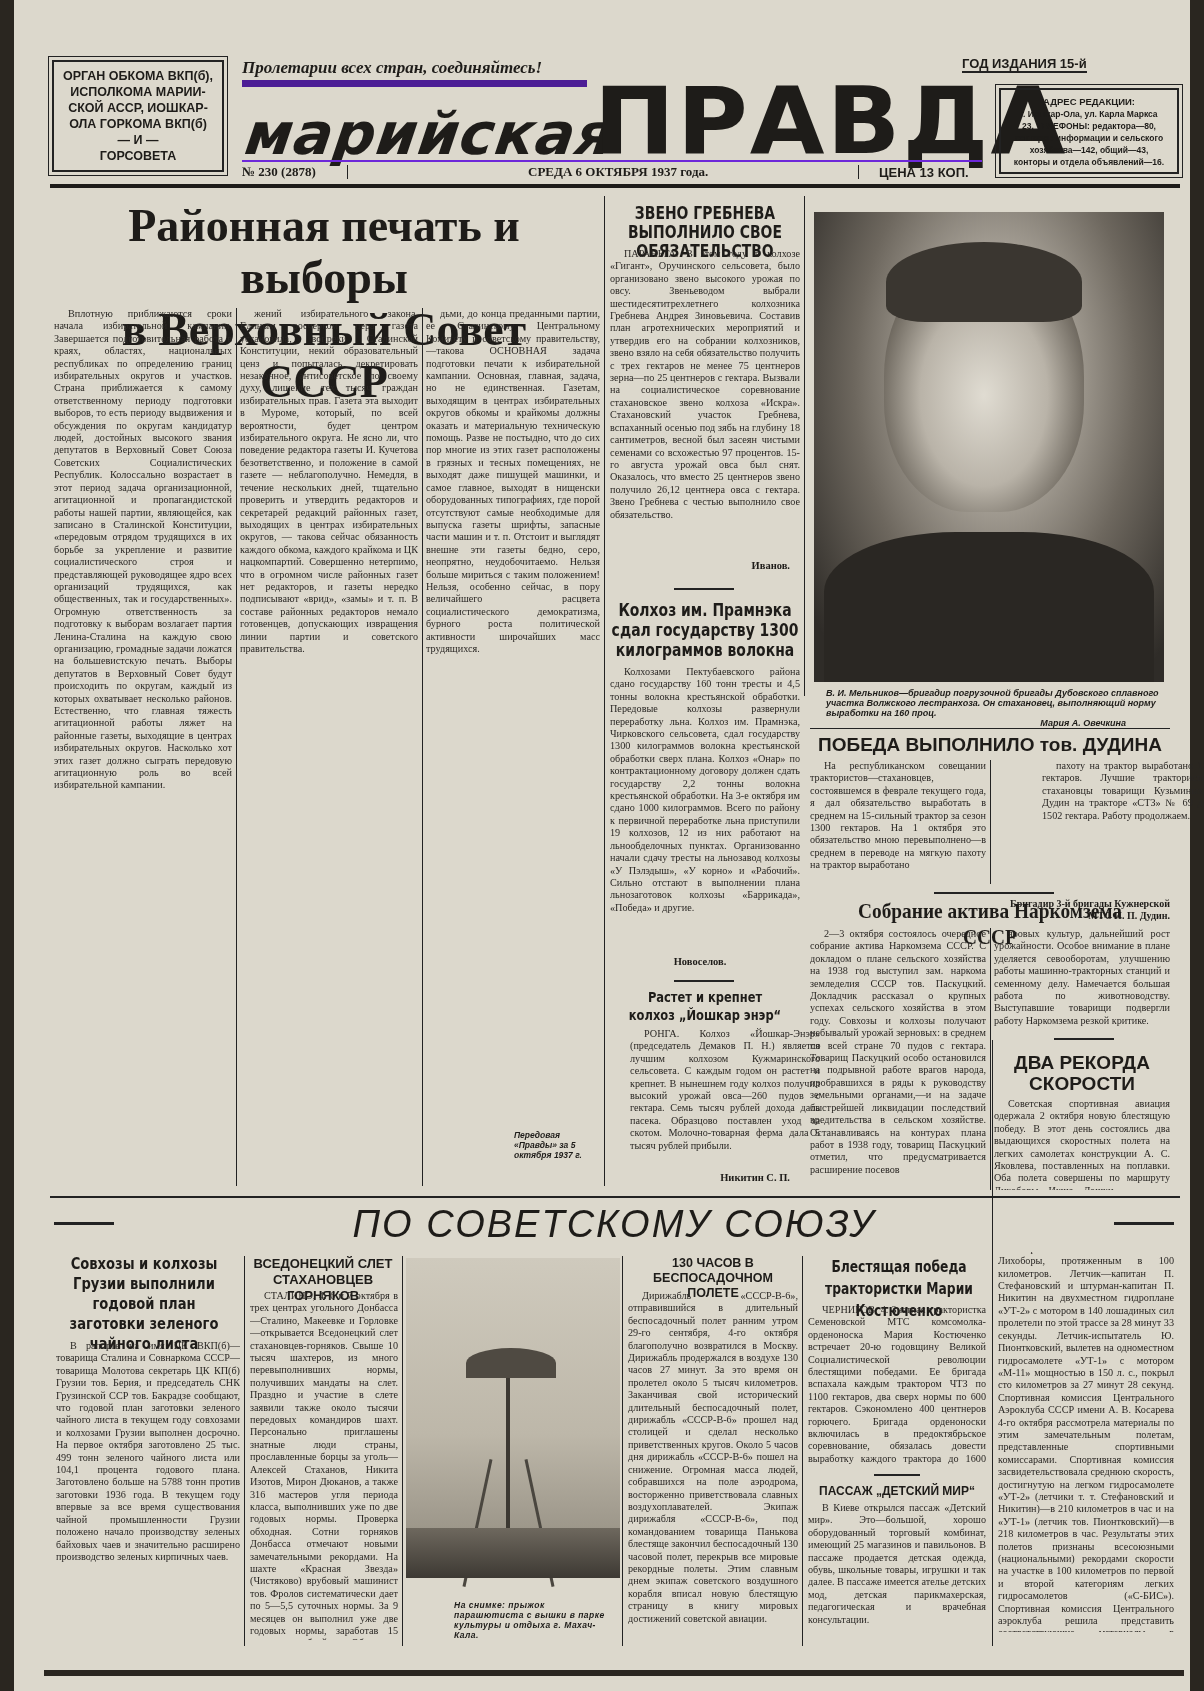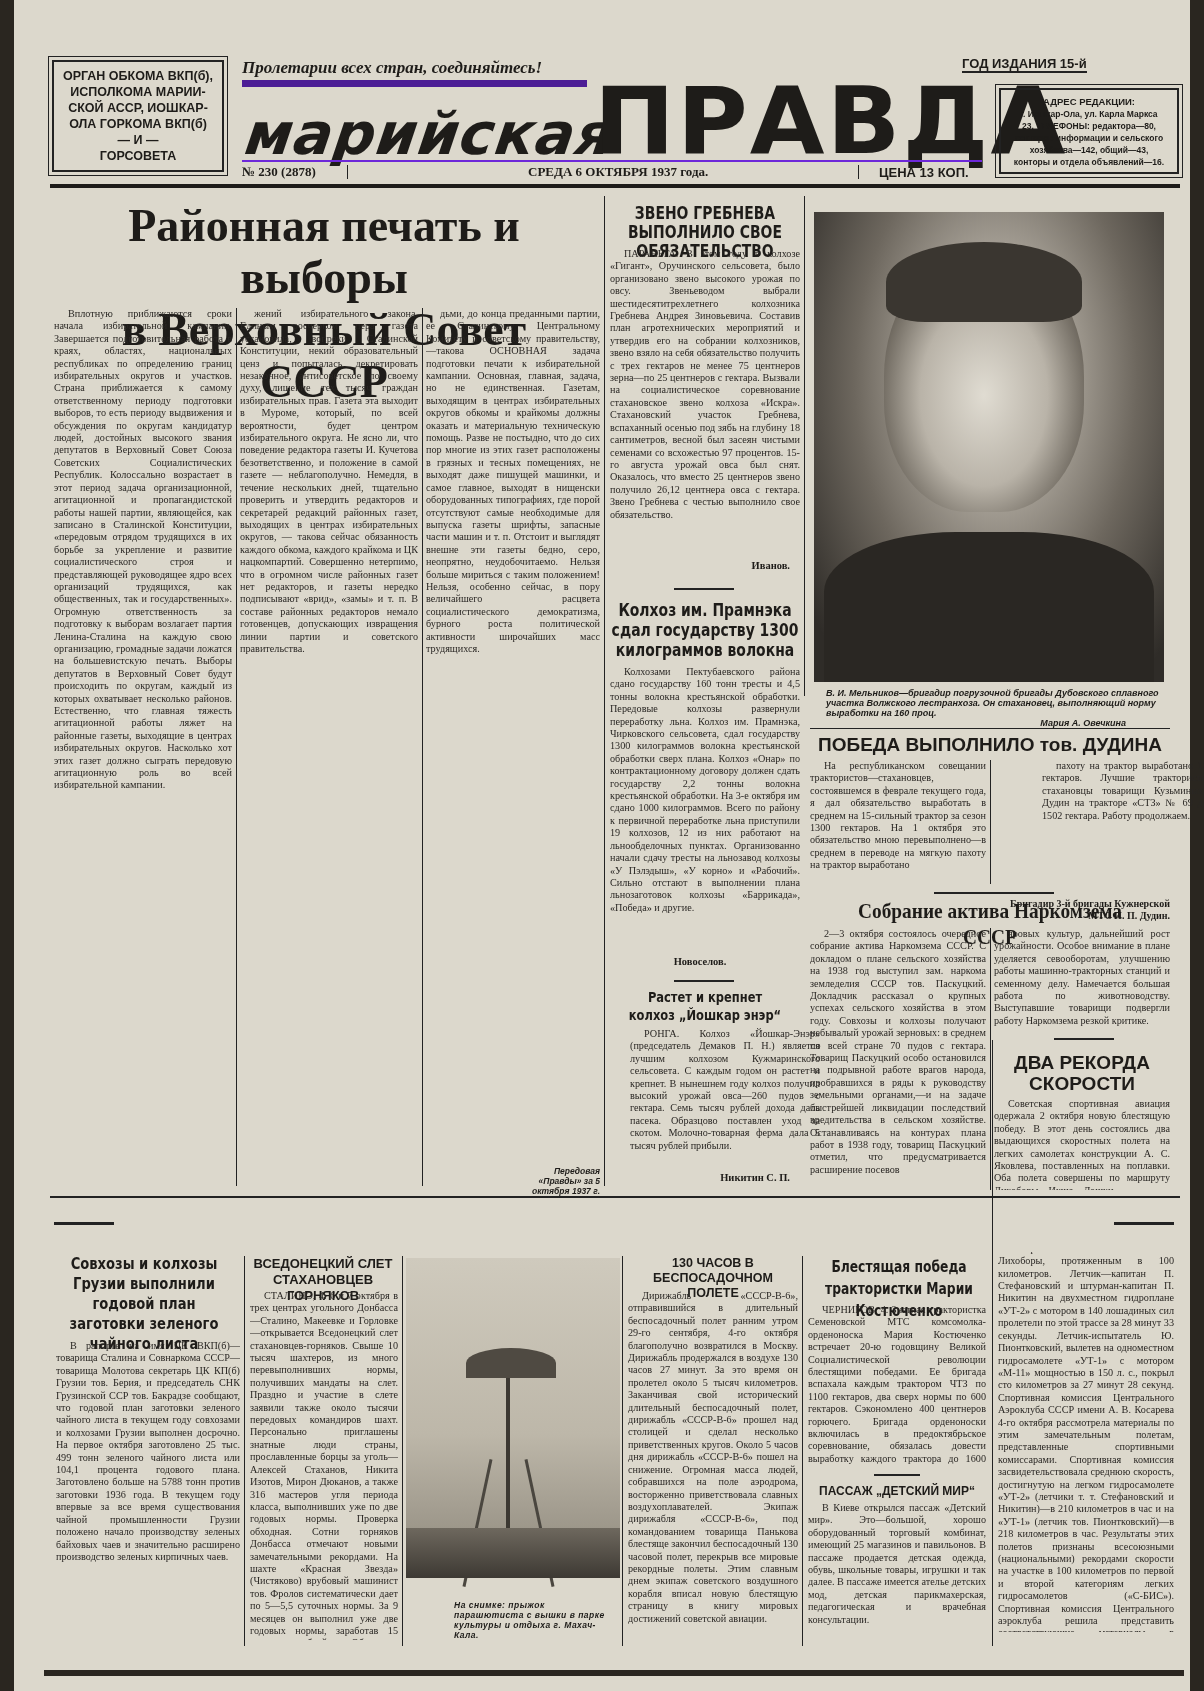--- a/index.html
+++ b/index.html
@@ -88,21 +88,21 @@
     <p>Вплотную приближаются сроки начала избирательной кампании. Завершается подготовительная работа в краях, областях, национальных республиках по определению границ избирательных округов и участков. Страна приближается к самому ответственному периоду подготовки выборов, то есть периоду выдвижения и обсуждения по округам кандидатур людей, достойных высокого звания депутатов в Верховный Совет Союза Советских Социалистических Республик. Колоссально возрастает в этот период задача организационной, агитационной и пропагандистской работы нашей партии, являющейся, как записано в Сталинской Конституции, «передовым отрядом трудящихся в их борьбе за укрепление и развитие социалистического строя и представляющей руководящее ядро всех организаций трудящихся, как общественных, так и государственных». Огромную ответственность за подготовку к выборам возлагает партия Ленина-Сталина на каждую свою организацию, громадные задачи ложатся на большевистскую печать. Выборы депутатов в Верховный Совет будут происходить по округам, каждый из которых охватывает несколько районов. Естественно, что главная тяжесть агитационной работы ляжет на районные газеты, выходящие в центрах избирательных округов. Насколько хот этих газет должно сыграть передовую агитационную роль во всей избирательной кампании.</p>
   </div>
   <div class="abs vrule" style="left:222px;top:308px;height:878px;"></div>
   <div class="abs col" style="left:226px;top:308px;width:178px;height:878px;">
     <p>жений избирательного закона. Единым росчерком пера газета установила, вопреки Сталинской Конституции, некий образовательный ценз и попыталась декретировать незаконное, антисоветское по своему духу, лишение тех тысяч граждан избирательных прав. Газета эта выходит в Муроме, который, по всей вероятности, будет центром избирательного округа. Не ясно ли, что поведение редактора газеты И. Кучетова безответственно, и положение в самой газете — неблагополучно. Немедля, в течение нескольких дней, тщательно проверить и утвердить редакторов и секретарей редакций районных газет, выходящих в центрах избирательных округов, — такова сейчас обязанность каждого обкома, каждого крайкома и ЦК нацкомпартий. Совершенно нетерпимо, что в огромном числе районных газет нет редакторов, и газеты нередко подписывают «врид», «замы» и т. п. В составе районных редакторов немало готовенцев, допускающих извращения линии партии и советского правительства.</p>
   </div>
   <div class="abs vrule" style="left:408px;top:308px;height:878px;"></div>
   <div class="abs col" style="left:412px;top:308px;width:174px;height:860px;">
     <p>дьми, до конца преданными партии, ее Сталинскому Центральному Комитету и советскому правительству,—такова ОСНОВНАЯ задача подготовки печати к избирательной кампании. Основная, главная, задача, но не единственная. Газетам, выходящим в центрах избирательных округов обкомы и крайкомы должны оказать и материальную техническую помощь. Разве не постыдно, что до сих пор многие из этих газет расположены в грязных и тесных помещениях, не выходят даже пишущей машинки, и самое главное, выходят в нищенски оборудованных типографиях, где порой отсутствуют самые необходимые для выпуска газеты шрифты, запасные части машин и т. п. Отстоит и выглядят внешне эти газеты бедно, серо, неопрятно, неудобочитаемо. Нельзя больше мириться с таким положением! Нельзя, особенно сейчас, в пору величайшего расцвета социалистического демократизма, бурного роста политической активности широчайших масс трудящихся.</p>
   </div>
-  <div class="abs caption" style="left:500px;top:1166px;width:86px;font-size:8.5px;text-align:right;">Передовая «Правды» за 5 октября 1937 г.</div>
+  <div class="abs caption" style="left:500px;top:1130px;width:86px;font-size:8.5px;text-align:left;">Передовая «Правды» за 5 октября 1937 г.</div>
   <div class="abs vrule" style="left:590px;top:196px;height:990px;"></div>
 
   <div class="abs subhead" style="left:596px;top:204px;width:188px;font-size:17px;line-height:19px;transform-origin:center;width:230px;left:576px;">ЗВЕНО ГРЕБНЕВА ВЫПОЛНИЛО СВОЕ ОБЯЗАТЕЛЬСТВО</div>
   <div class="abs col" style="left:596px;top:248px;width:190px;height:308px;">
     <p>ПАРАНЬГА. В этом году в колхозе «Гигант», Оручинского сельсовета, было организовано звено высокого урожая по овсу. Звеньеводом выбрали шестидесятитрехлетнего колхозника Гребнева Андрея Зиновьевича. Составив план агротехнических мероприятий и утвердив его на собрании колхозников, звено взяло на себя обязательство получить с трех гектаров не менее 75 центнеров зерна—по 25 центнеров с гектара. Вызвали на социалистическое соревнование стахановское звено колхоза «Искра». Стахановский участок Гребнева, вспаханный осенью под зябь на глубину 18 сантиметров, весной был засеян чистыми семенами со всхожестью 97 процентов. 15-го августа урожай овса был снят. Оказалось, что вместо 25 центнеров звено получило 26,12 центнера овса с гектара. Звено Гребнева с честью выполнило свое обязательство.</p>
   </div>
   <div class="abs sig" style="left:596px;top:560px;width:180px;">Иванов.</div>
   <div class="abs hrule" style="left:660px;top:588px;width:60px;height:2px;"></div>
 
   <div class="abs subhead" style="left:576px;top:600px;width:230px;font-size:17px;line-height:20px;">Колхоз им. Прамнэка сдал государству 1300 килограммов волокна</div>
@@ -161,20 +161,21 @@
   <div class="abs col" style="left:980px;top:1098px;width:176px;height:92px;">
     <p>Советская спортивная авиация одержала 2 октября новую блестящую победу. В этот день состоялись два выдающихся скоростных полета на легких самолетах конструкции А. С. Яковлева, поставленных на поплавки. Оба полета совершены по маршруту Лихоборы—Икша—Лошки—Лихоборы, протяженным в 100 километров. Летчик—капитан П. Стефановский и штурман-капитан П. Никитин на двухместном гидроплане «УТ-2» с мотором в 140 лошадиных сил пролетели по этой трассе за 28 минут 33 секунды. Летчик-испытатель Ю. Пионтковский, вылетев на одноместном гидросамолете «УТ-1» с мотором «М-11» мощностью в 150 л. с., покрыл сто километров за 27 минут 28 секунд. Спортивная комиссия Центрального Аэроклуба СССР имени А. В. Косарева 4-го октября рассмотрела материалы по этим замечательным полетам, представленные спортивными комиссарами. Спортивная комиссия засвидетельствовала среднюю скорость, достигнутую на легком гидросамолете «УТ-2» (летчики т. т. Стефановский и Никитин)—в 210 километров в час и на «УТ-1» (летчик тов. Пионтковский)—в 218 километров в час. Результаты этих полетов признаны всесоюзными (национальными) рекордами скорости на участке в 100 километров по первой и второй категориям легких гидросамолетов («С-БИС»). Спортивная комиссия Центрального аэроклуба решила представить соответствующие материалы в президиум Международной авиационной федерации (ФАИ) для засвидетельствования рекордов, как международных.</p>
   </div>
   <div class="abs col" style="left:984px;top:1252px;width:176px;height:380px;">
     <p style="margin-top:-96px;">Советская спортивная авиация одержала 2 октября новую блестящую победу. В этот день состоялись два выдающихся скоростных полета на легких самолетах конструкции А. С. Яковлева, поставленных на поплавки. Оба полета совершены по маршруту Лихоборы—Икша—Лошки—Лихоборы, протяженным в 100 километров. Летчик—капитан П. Стефановский и штурман-капитан П. Никитин на двухместном гидроплане «УТ-2» с мотором в 140 лошадиных сил пролетели по этой трассе за 28 минут 33 секунды. Летчик-испытатель Ю. Пионтковский, вылетев на одноместном гидросамолете «УТ-1» с мотором «М-11» мощностью в 150 л. с., покрыл сто километров за 27 минут 28 секунд. Спортивная комиссия Центрального Аэроклуба СССР имени А. В. Косарева 4-го октября рассмотрела материалы по этим замечательным полетам, представленные спортивными комиссарами. Спортивная комиссия засвидетельствовала среднюю скорость, достигнутую на легком гидросамолете «УТ-2» (летчики т. т. Стефановский и Никитин)—в 210 километров в час и на «УТ-1» (летчик тов. Пионтковский)—в 218 километров в час. Результаты этих полетов признаны всесоюзными (национальными) рекордами скорости на участке в 100 километров по первой и второй категориям легких гидросамолетов («С-БИС»). Спортивная комиссия Центрального аэроклуба решила представить соответствующие материалы в президиум Международной авиационной федерации (ФАИ) для засвидетельствования рекордов, как международных.</p>
   </div>
 
   <div class="abs hrule" style="left:36px;top:1196px;width:1130px;height:2px;"></div>
   <div class="abs section-banner">
     <span style="position:absolute;left:0;top:18px;width:60px;height:3px;background:#222;"></span>
+    <span>ПО СОВЕТСКОМУ СОЮЗУ</span>
     <span style="position:absolute;right:0;top:18px;width:60px;height:3px;background:#222;"></span>
   </div>
 
   <div class="abs subhead" style="left:30px;top:1254px;width:200px;font-size:16px;line-height:20px;">Совхозы и колхозы Грузии выполнили годовой план заготовки зеленого чайного листа</div>
   <div class="abs col" style="left:42px;top:1340px;width:184px;height:300px;">
     <p>В рапорте на имя ЦК ВКП(б)—товарища Сталина и Совнаркома СССР—товарища Молотова секретарь ЦК КП(б) Грузии тов. Берия, и председатель СНК Грузинской ССР тов. Бакрадзе сообщают, что годовой план заготовки зеленого чайного листа в текущем году совхозами и колхозами Грузии выполнен досрочно. На первое октября заготовлено 25 тыс. 499 тонн зеленого чайного листа или 104,1 процента годового плана. Заготовлено больше на 5788 тонн против заготовки 1936 года. В текущем году впервые за все время существования чайной промышленности Грузии положено начало производству зеленых байховых чаев и значительно расширено производство зеленых кирпичных чаев.</p>
   </div>
   <div class="abs vrule" style="left:230px;top:1256px;height:390px;"></div>
 
   <div class="abs" style="left:234px;top:1256px;width:150px;text-align:center;font-weight:bold;font-size:13px;line-height:16px;font-family:'Liberation Sans',sans-serif;">ВСЕДОНЕЦКИЙ СЛЕТ СТАХАНОВЦЕВ ГОРНЯКОВ</div>

